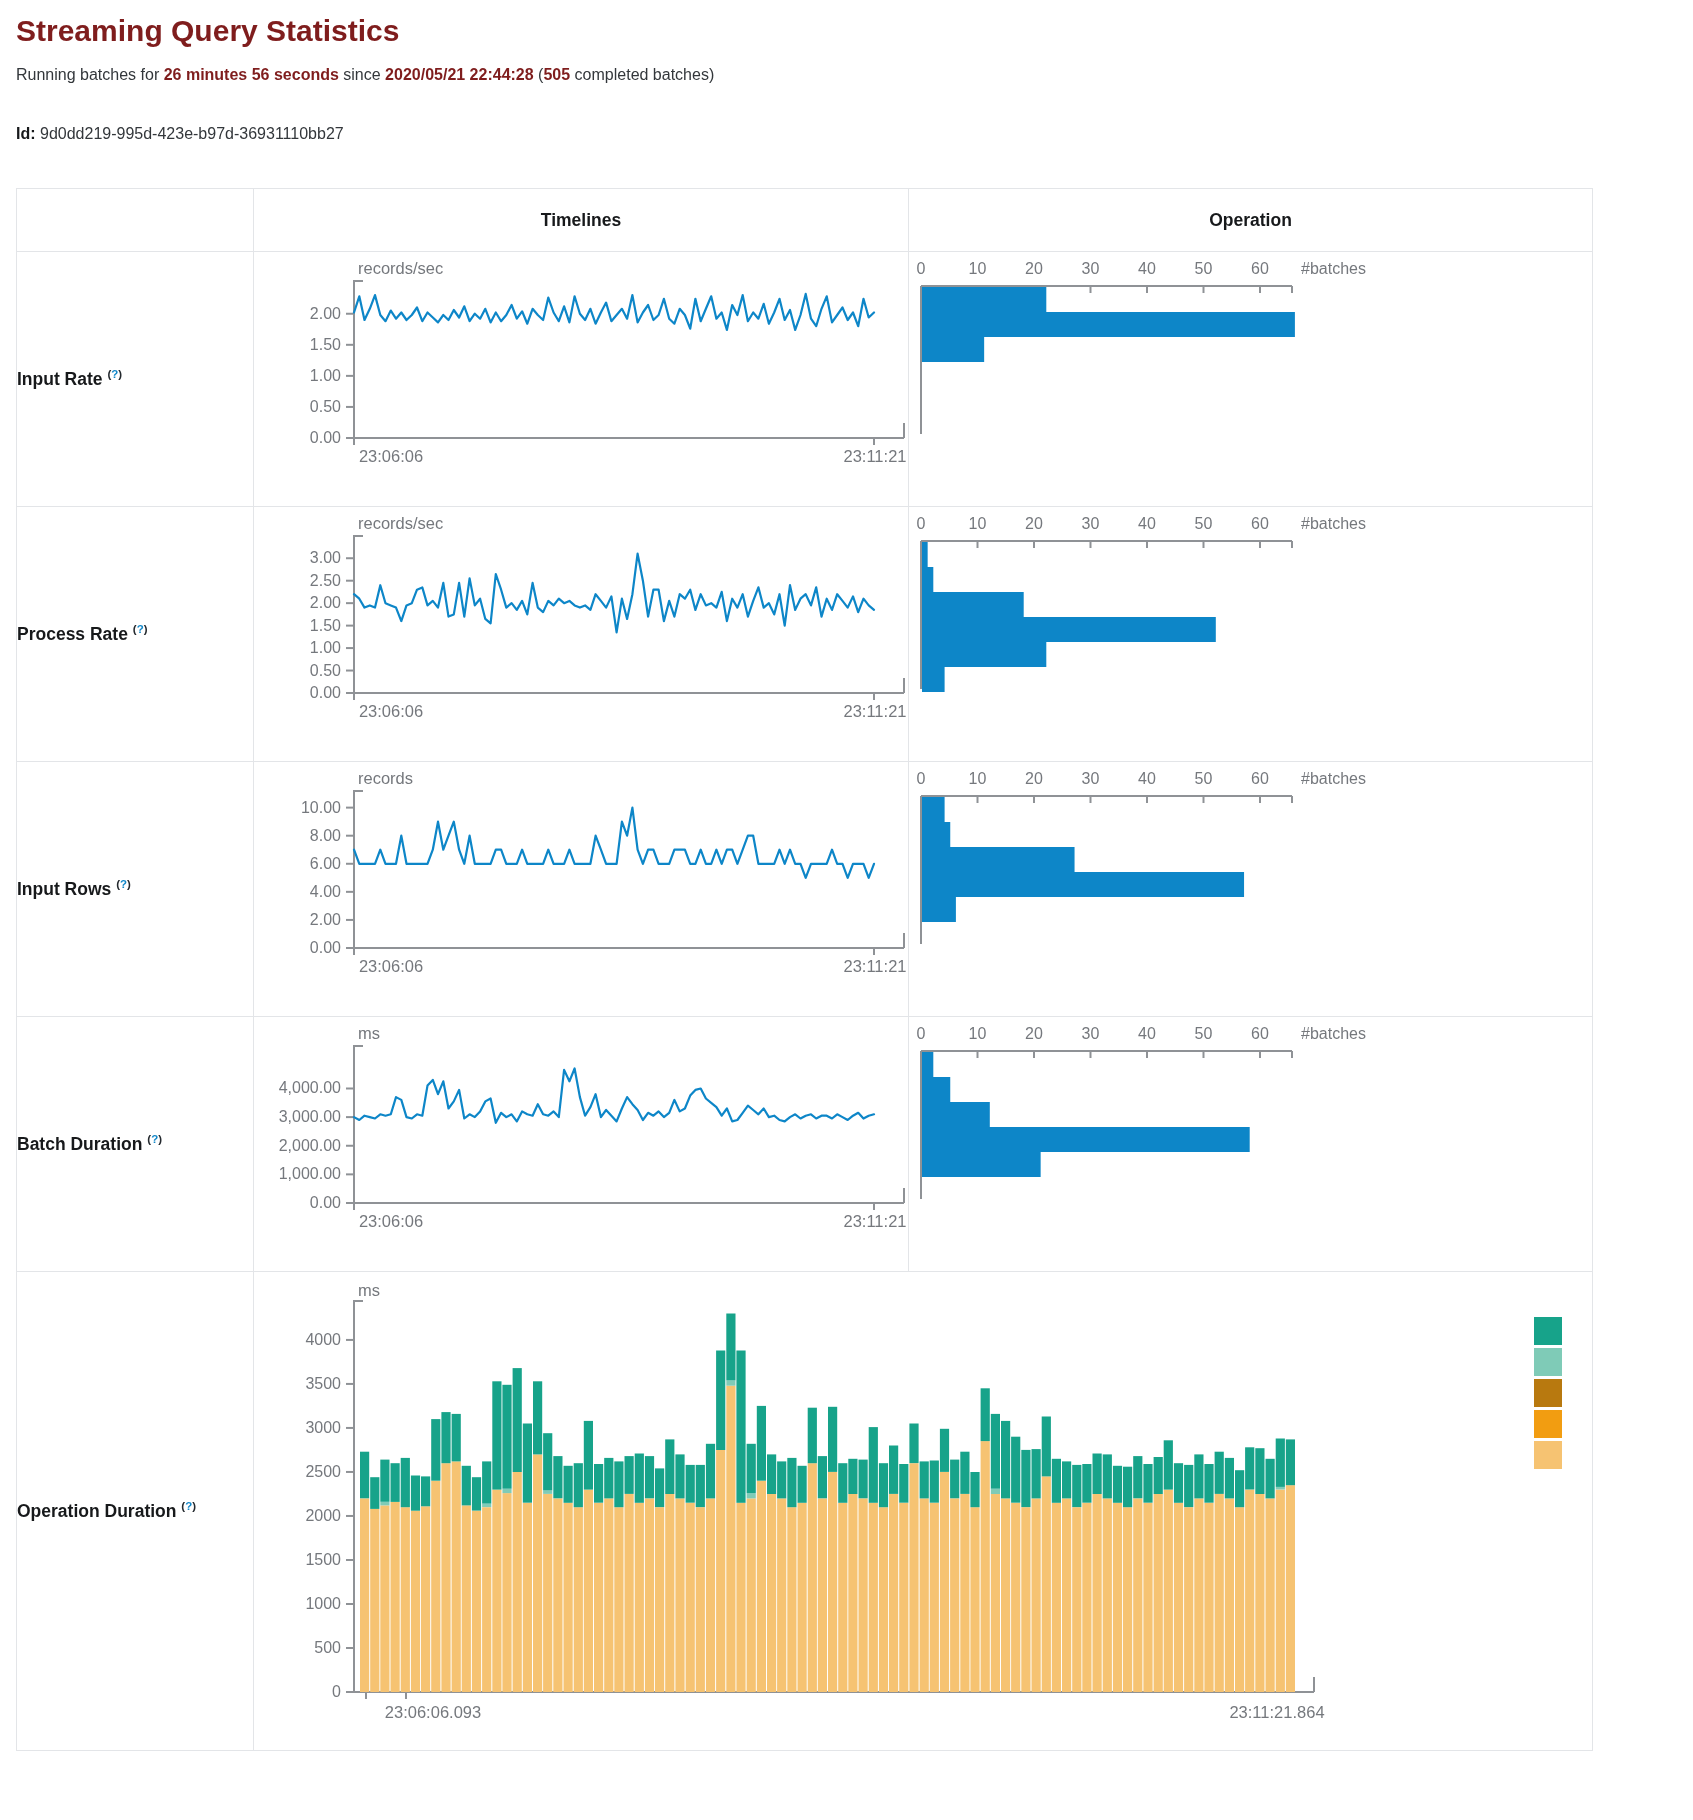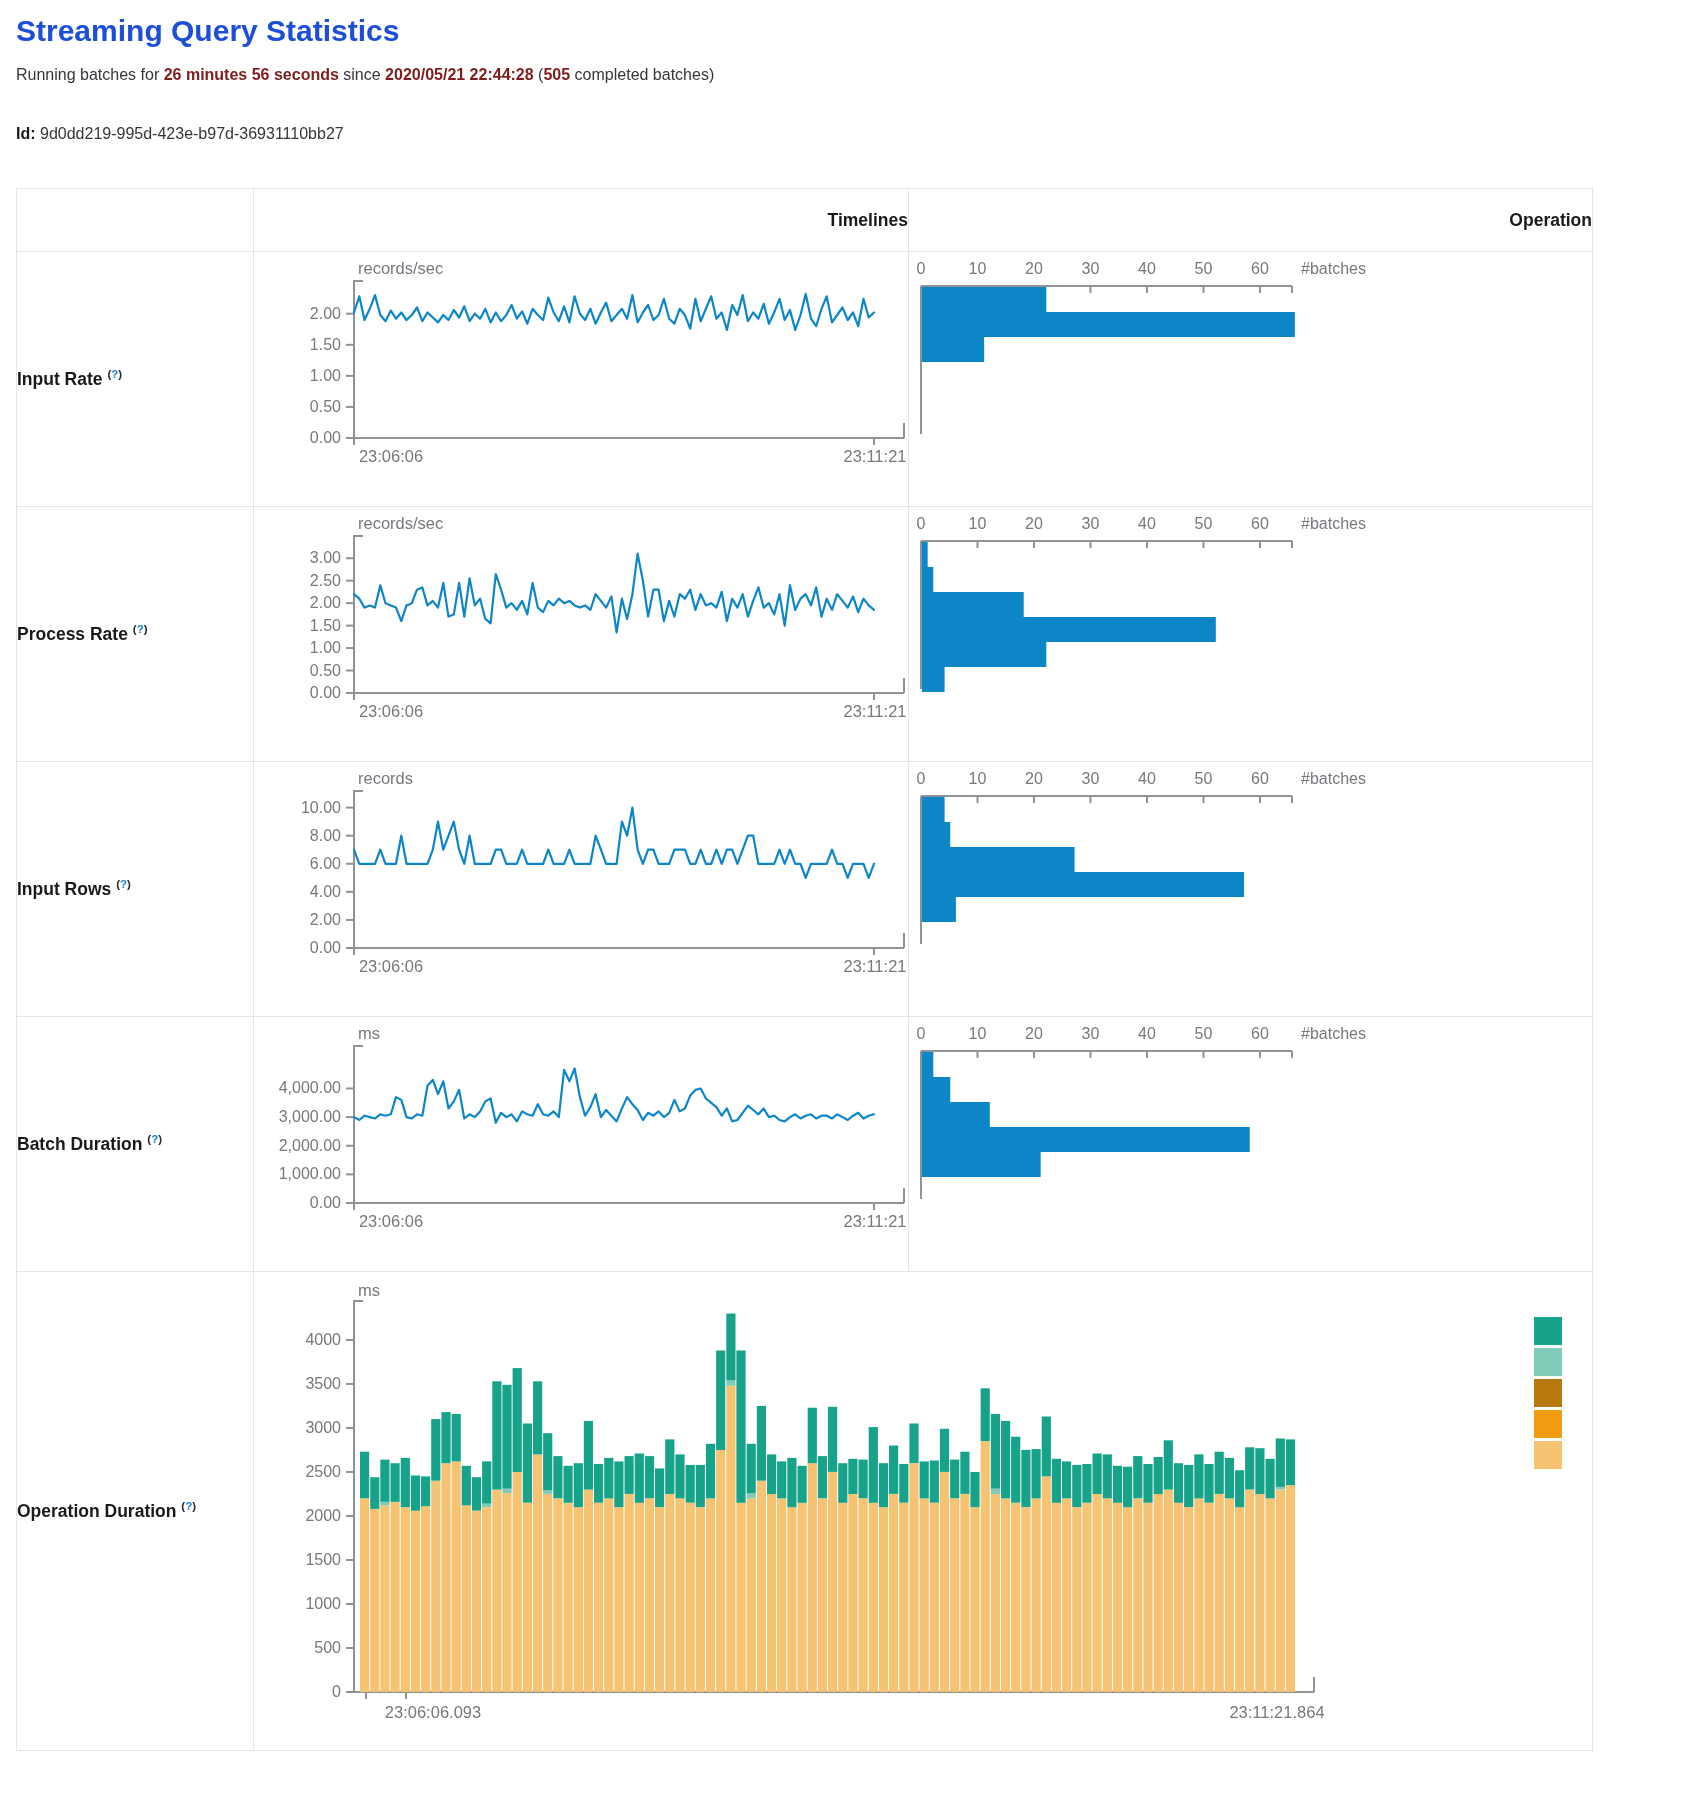--- a/index.html
+++ b/index.html
@@ -2,28 +2,28 @@
 <html><head>
 <meta charset="utf-8">
 <style>
   html,body{margin:0;padding:0;background:#fff;}
   body{
     width:1693px;height:1820px;box-sizing:border-box;
     padding:0 0 0 16px;overflow:hidden;
     font-family:"Liberation Sans","DejaVu Sans",sans-serif;
     color:#24292e;
   }
-  h1{margin:14px 0 0;font-size:30px;font-weight:700;color:#1d4ed8;}
+  h1{margin:14px 0 0;font-size:30px;font-weight:700;color:#7f1d1d;}
   .subtitle{margin:18px 0 0;font-size:16px;color:#33373b;}
   .subtitle b{font-weight:700;color:#7f1d1d;}
   .meta{margin-top:36px;font-size:16px;line-height:28px;color:#33373b;}
   .meta b{color:#17191b;}
   table.stats{border-collapse:collapse;table-layout:fixed;margin-top:40px;width:1576px;}
   table.stats th,table.stats td{border:1px solid #e3e5e8;padding:0;}
-  th.hdr{height:62px;text-align:right;vertical-align:middle;padding-left:10px;
+  th.hdr{height:62px;text-align:center;vertical-align:middle;padding-left:10px;
          font-size:17.5px;font-weight:700;color:#17191b;}
   td.label-cell{vertical-align:middle;padding-left:12px;
                 font-size:17.5px;font-weight:700;color:#17191b;margin-left:37px;}
   td.chart-cell{vertical-align:top;}
   sup.help{font-size:11.5px;font-weight:700;color:#24292e;cursor:pointer;}
   sup.help .q{color:#1287c8;}
   svg text{font-family:"Liberation Sans","DejaVu Sans",sans-serif;}
 </style>
 </head>
 <body>

